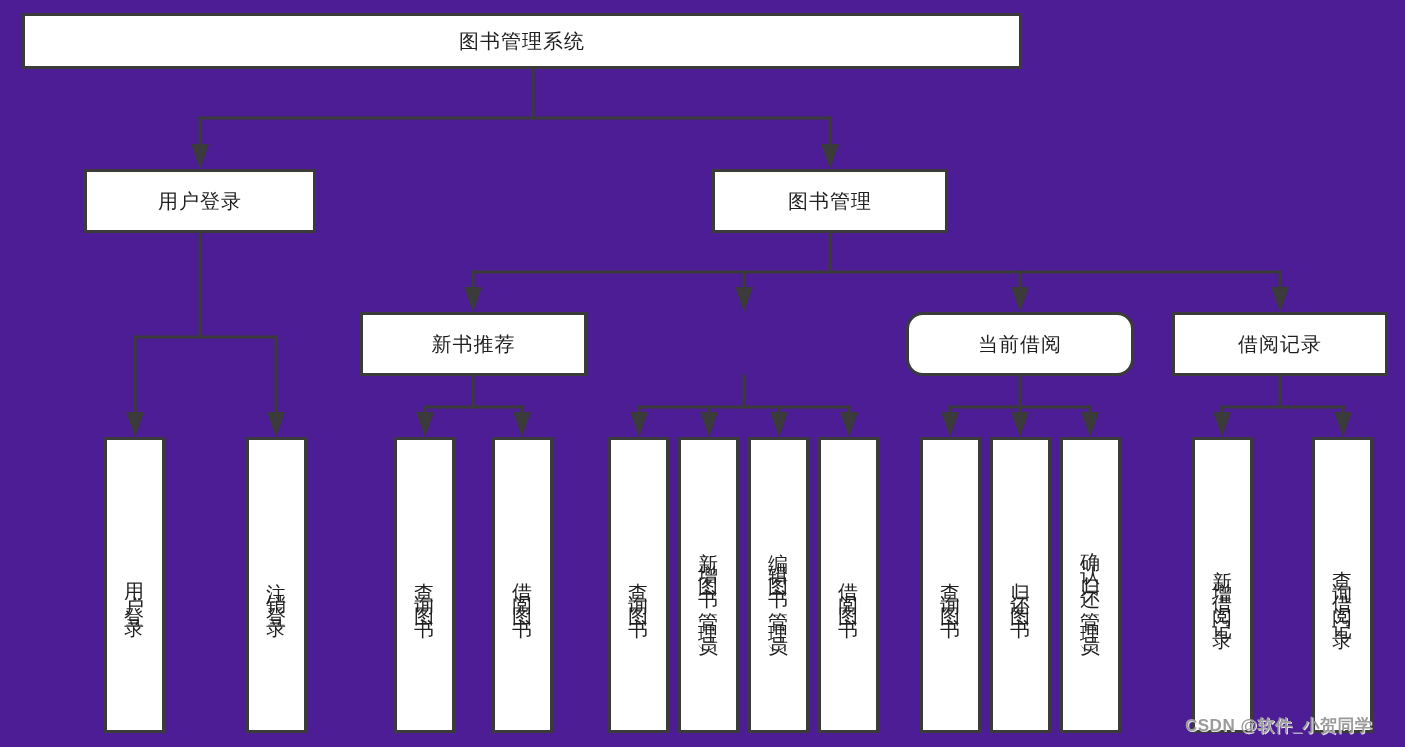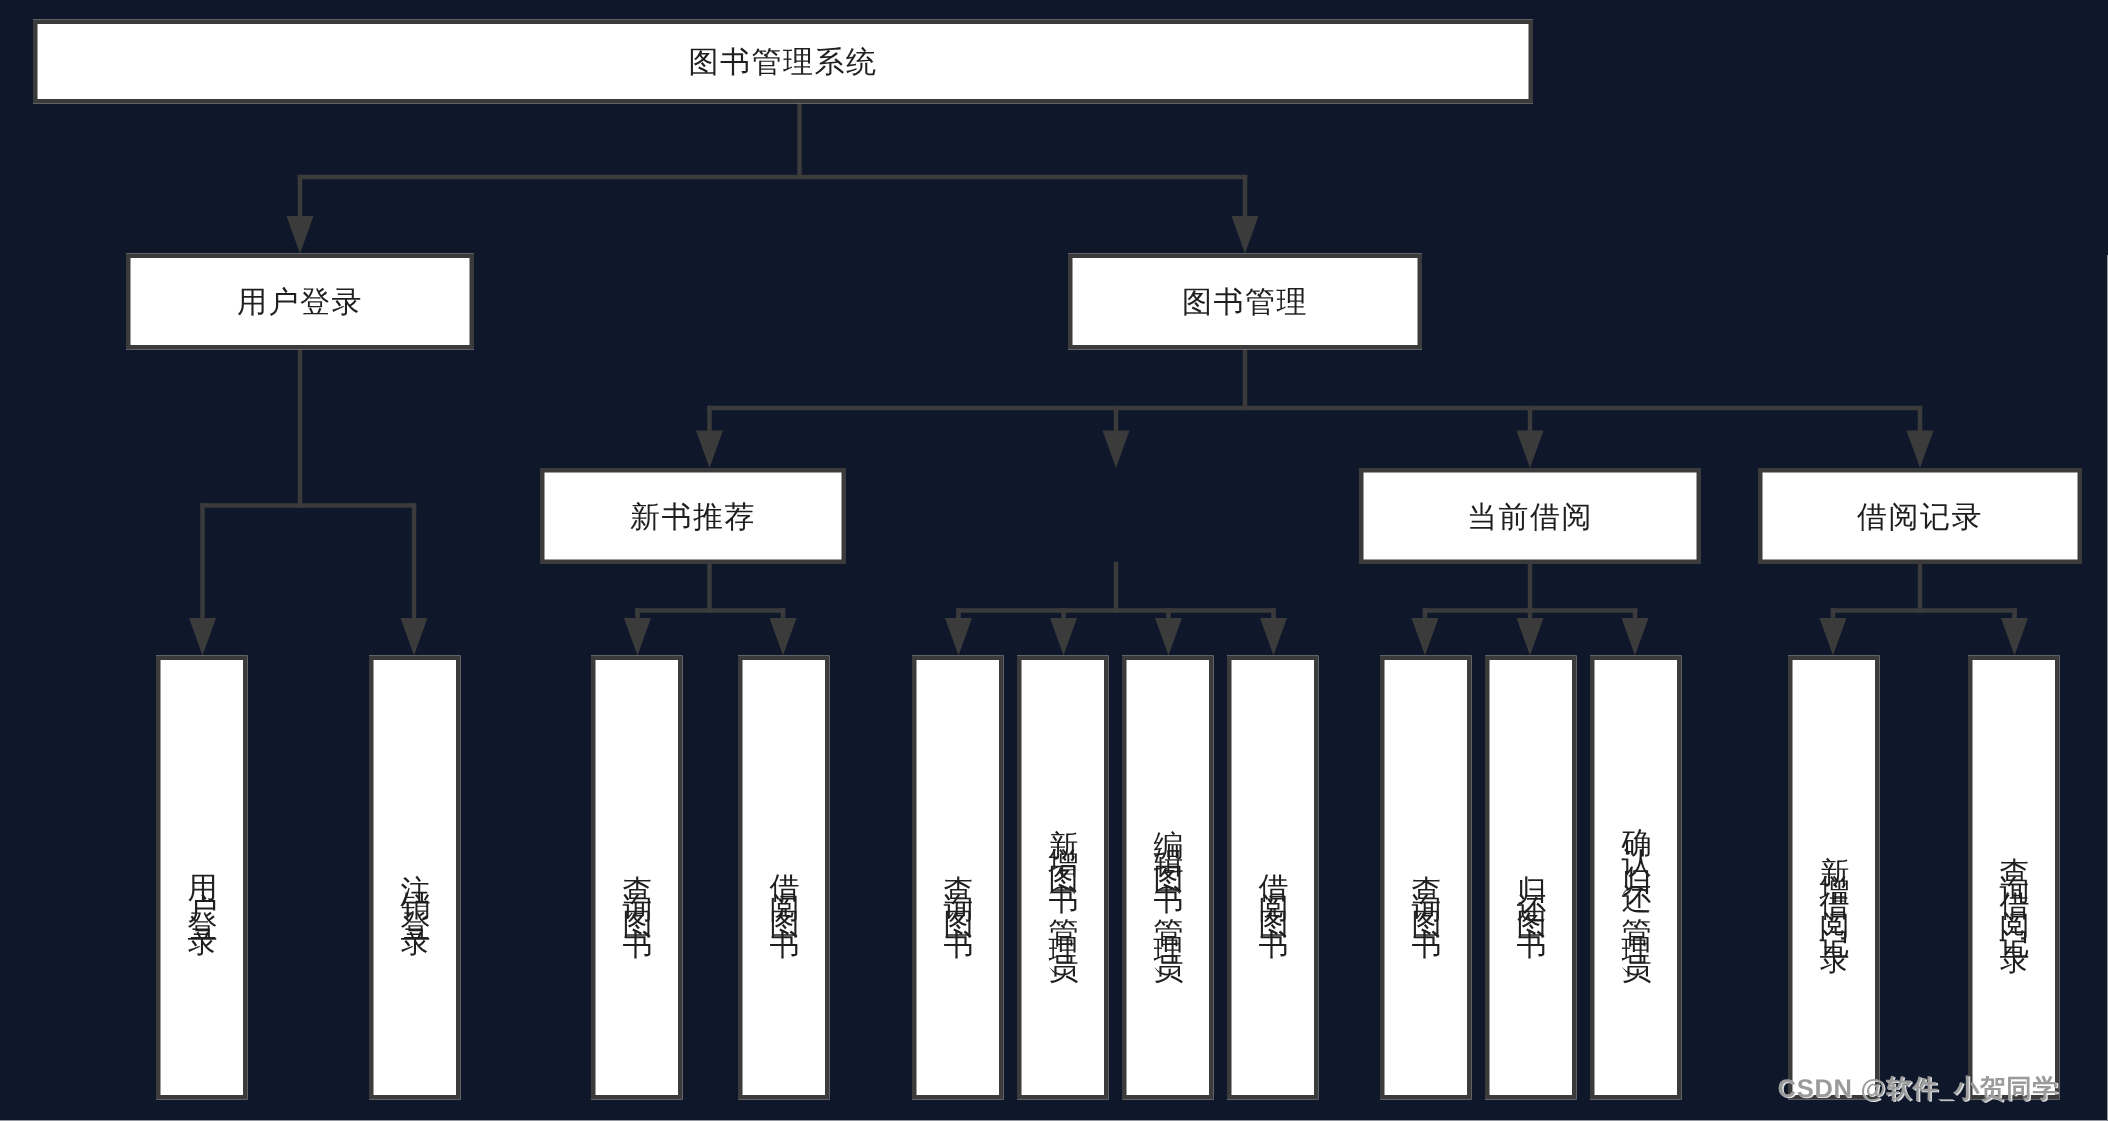--- a/index.html
+++ b/index.html
@@ -5,21 +5,21 @@
   html, body {
     margin: 0;
     padding: 0;
     background: #ffffff;
     font-family: "Liberation Sans", "DejaVu Sans", sans-serif;
   }
   .canvas {
     position: relative;
     width: 1405px;
     height: 747px;
-    background: #0f172a;
+    background: #4c1d95;
     overflow: hidden;
   }
   .connectors {
     position: absolute;
     left: 0;
     top: 0;
   }
   .box {
     position: absolute;
     box-sizing: border-box;
@@ -156,24 +156,24 @@
     <span>图书管理系统</span>
   </div>
 
   <div class="box hbox" style="left:84px;top:169px;width:232px;">
     <span>用户登录</span>
   </div>
   <div class="box hbox" style="left:712px;top:169px;width:236px;text-align:center;">
     <span>图书管理</span>
   </div>
 
-  <div class="box hbox" style="left:360px;top:312px;width:204px;">
+  <div class="box hbox" style="left:360px;top:312px;width:227px;">
     <span>新书推荐</span>
   </div>
-  <div class="box hbox" style="left:906px;top:312px;width:228px;">
+  <div class="box hbox" style="left:906px;top:312px;width:228px;border-radius:17px;">
     <span>当前借阅</span>
   </div>
   <div class="box hbox" style="left:1172px;top:312px;width:216px;">
     <span>借阅记录</span>
   </div>
 
   <div class="box vbox" style="left:104px;">
     <span class="vtext">用户登录</span>
   </div>
   <div class="box vbox" style="left:246px;">

